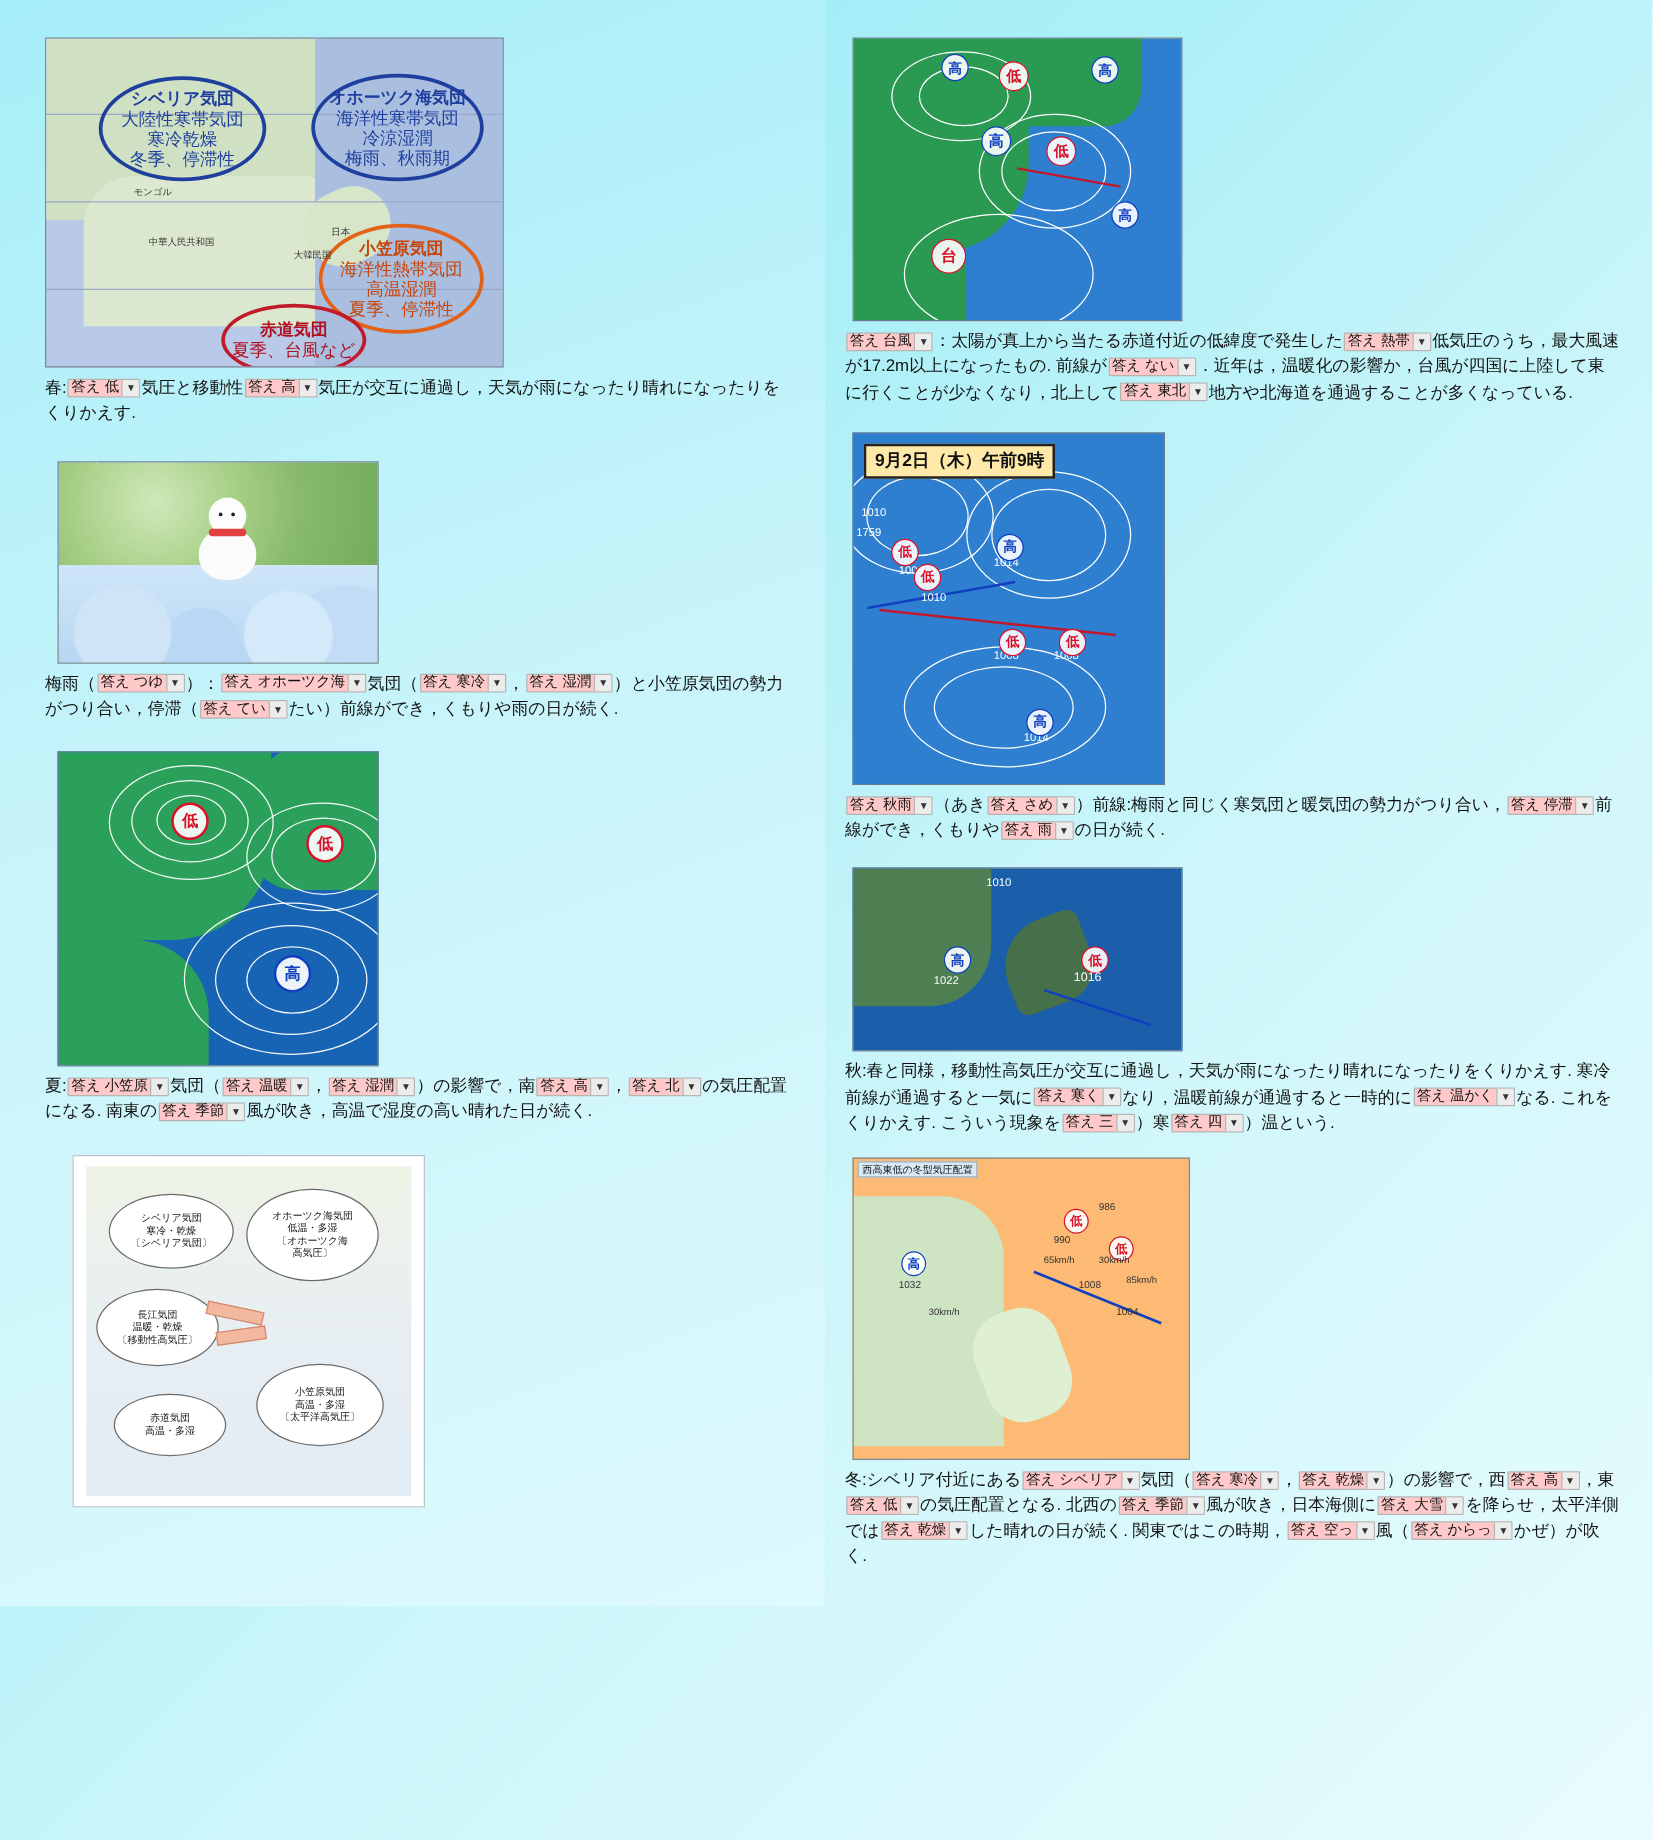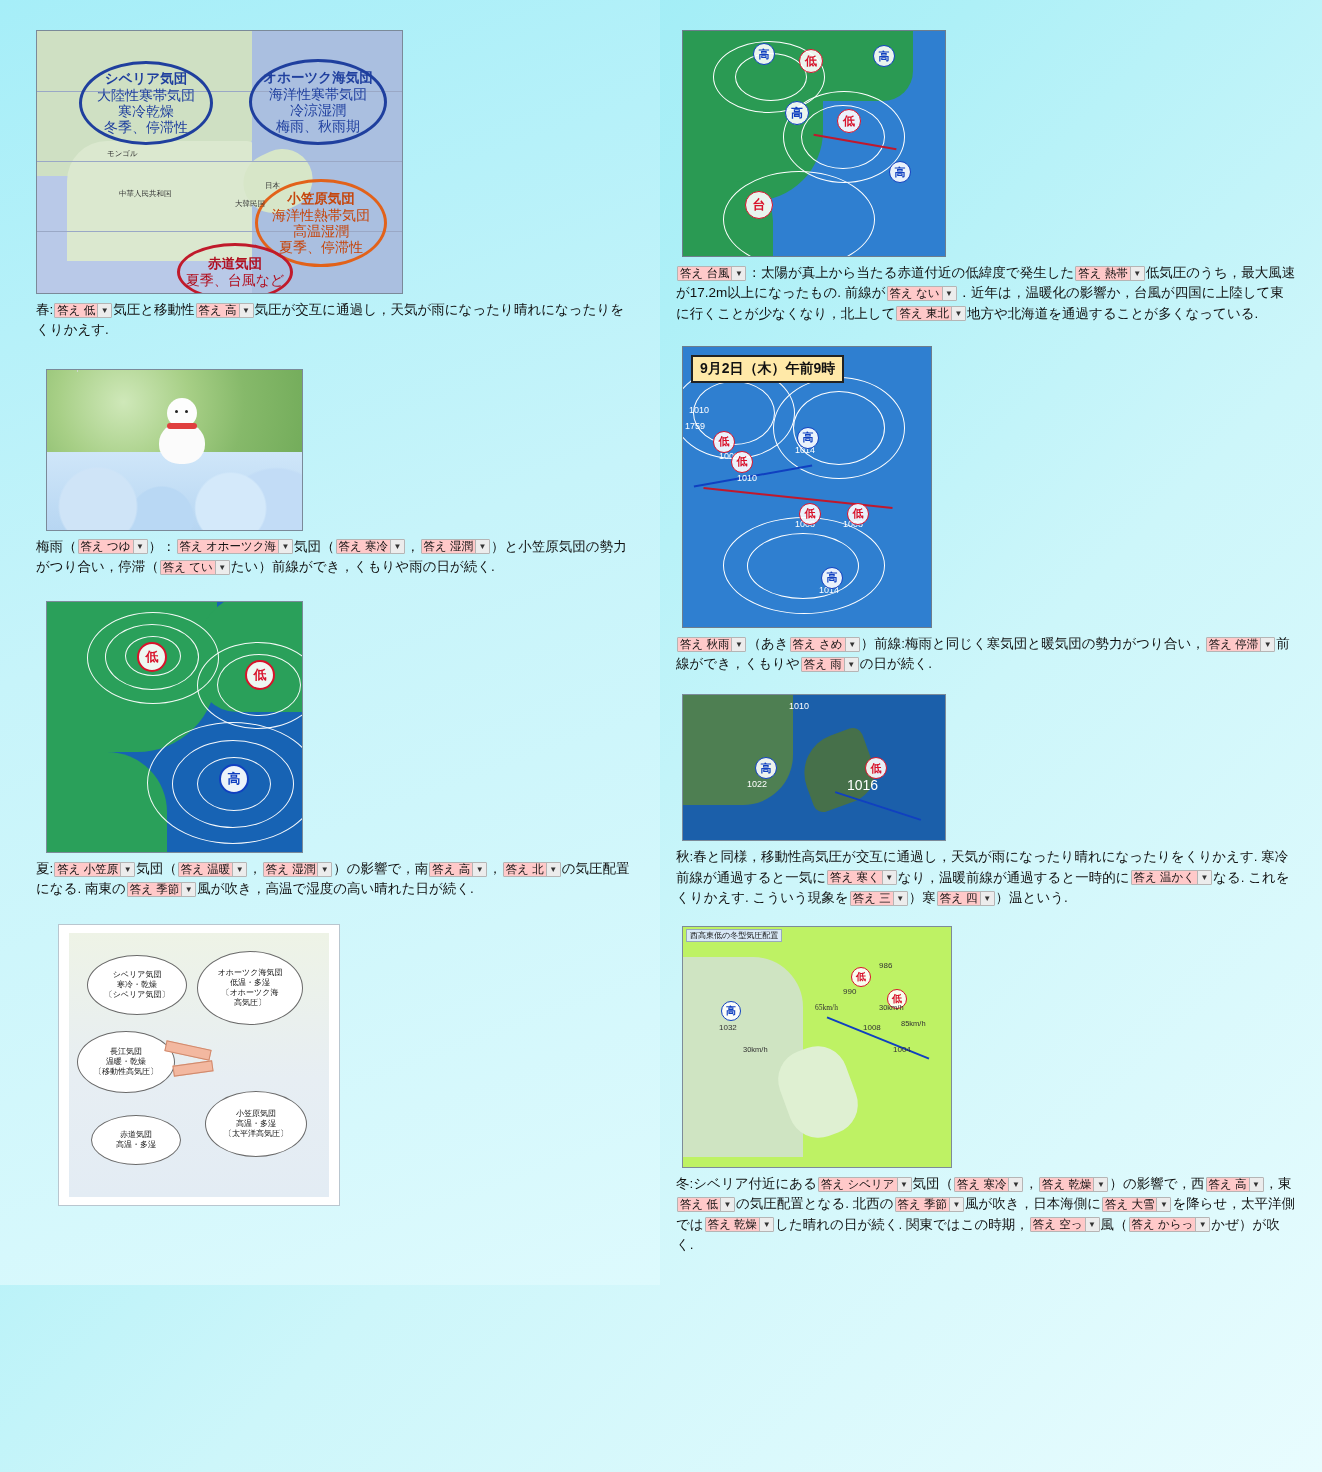--- a/index.html
+++ b/index.html
@@ -122,21 +122,21 @@
     font-weight:bold;
   }
   .badge.b{border-color:#1040c0;color:#1040c0;}
   .datebox{
     position:absolute;left:8px;top:8px;background:#ffe9a8;border:2px solid #222;
     font-weight:bold;font-size:14px;padding:3px 7px;color:#111;
   }
   .front{position:absolute;height:2px;background:#c0182c;}
   .fig-sat{width:255px;height:145px;position:relative;overflow:hidden;background:#1b5faa;}
   .fig-sat .l{position:absolute;background:#4b7c4f;}
-  .fig-winter{width:255px;height:240px;background:#bef264;border:1px solid #7d8b99;position:relative;overflow:hidden;}
+  .fig-winter{width:255px;height:240px;background:#fdba74;border:1px solid #7d8b99;position:relative;overflow:hidden;}
   .fig-winter .gl{position:absolute;background:#cfe4c2;}
   .titlebar{position:absolute;left:3px;top:2px;font-size:8px;background:#d9e9f6;border:1px solid #9ab;padding:0 3px;}
 </style>
 </head>
 <body>
 
 <div class="left-pane"></div>
 
 <div class="col col-left">
 
@@ -327,21 +327,21 @@
   <div class="block" style="margin-top:20px;">
     <div class="fig-sat figure" style="width:262px;height:145px;margin-left:6px;">
       <div class="l" style="left:-10px;top:-10px;width:120px;height:120px;background:#4e7f52;border-radius:0 0 50px 0;"></div>
       <div class="l" style="left:120px;top:40px;width:70px;height:70px;background:#46704a;border-radius:40px 10px 30px 10px;transform:rotate(-20deg);"></div>
       <div class="iso2" style="left:20px;top:-20px;width:150px;height:100px;"></div>
       <div class="iso2" style="left:120px;top:40px;width:130px;height:95px;"></div>
       <div class="badge b" style="left:72px;top:62px;width:20px;height:20px;font-size:11px;">高</div>
       <div class="badge" style="left:182px;top:62px;width:20px;height:20px;font-size:11px;">低</div>
       <div style="position:absolute;left:106px;top:6px;color:#fff;font-size:9px;">1010</div>
       <div style="position:absolute;left:64px;top:84px;color:#fff;font-size:9px;">1022</div>
-      <div style="position:absolute;left:164px;top:82px;color:#fff;font-size:14px;">1016</div>
+      <div style="position:absolute;left:176px;top:82px;color:#fff;font-size:10px;">1016</div>
       <div class="front" style="left:150px;top:110px;width:90px;background:#1040c0;transform:rotate(18deg);"></div>
     </div>
 
     <div class="para">
       <span>秋:春と同様，移動性高気圧が交互に通過し，天気が雨になったり晴れになったりをくりかえす. 寒冷前線が通過すると一気に</span><span class="ans"><span class="cap">答え 寒く</span><span class="arrow">▼</span></span><span>なり，温暖前線が通過すると一時的に</span><span class="ans"><span class="cap">答え 温かく</span><span class="arrow">▼</span></span><span>なる. これをくりかえす. こういう現象を</span><span class="ans"><span class="cap">答え 三</span><span class="arrow">▼</span></span><span>）寒</span><span class="ans"><span class="cap">答え 四</span><span class="arrow">▼</span></span><span>）温という.</span>
     </div>
   </div>
 
   <div class="block" style="margin-top:18px;">
     <div class="fig-winter" style="margin-left:6px;width:268px;height:240px;">
@@ -354,21 +354,21 @@
       <div class="iso2" style="left:148px;top:34px;width:84px;height:62px;border-color:#666;"></div>
       <div class="front" style="left:140px;top:110px;width:110px;background:#1040c0;transform:rotate(22deg);"></div>
       <div class="badge b" style="left:38px;top:74px;width:18px;height:18px;font-size:10px;">高</div>
       <div class="badge" style="left:168px;top:40px;width:18px;height:18px;font-size:10px;">低</div>
       <div class="badge" style="left:204px;top:62px;width:18px;height:18px;font-size:10px;">低</div>
       <div style="position:absolute;left:36px;top:96px;font-size:8px;color:#333;">1032</div>
       <div style="position:absolute;left:160px;top:60px;font-size:8px;color:#333;">990</div>
       <div style="position:absolute;left:196px;top:34px;font-size:8px;color:#333;">986</div>
       <div style="position:absolute;left:210px;top:118px;font-size:8px;color:#333;">1004</div>
       <div style="position:absolute;left:180px;top:96px;font-size:8px;color:#333;">1008</div>
-      <div style="position:absolute;left:132px;top:76px;font-size:7.5px;color:#333;font-family:Liberation Serif, serif;">65km/h</div>
+      <div style="position:absolute;left:152px;top:76px;font-size:7.5px;color:#333;">65km/h</div>
       <div style="position:absolute;left:60px;top:118px;font-size:7.5px;color:#333;">30km/h</div>
       <div style="position:absolute;left:196px;top:76px;font-size:7.5px;color:#333;">30km/h</div>
       <div style="position:absolute;left:218px;top:92px;font-size:7.5px;color:#333;">85km/h</div>
     </div>
 
     <div class="para">
       <span>冬:シベリア付近にある</span><span class="ans"><span class="cap">答え シベリア</span><span class="arrow">▼</span></span><span>気団（</span><span class="ans"><span class="cap">答え 寒冷</span><span class="arrow">▼</span></span><span>，</span><span class="ans"><span class="cap">答え 乾燥</span><span class="arrow">▼</span></span><span>）の影響で，西</span><span class="ans"><span class="cap">答え 高</span><span class="arrow">▼</span></span><span>，東</span><span class="ans"><span class="cap">答え 低</span><span class="arrow">▼</span></span><span>の気圧配置となる. 北西の</span><span class="ans"><span class="cap">答え 季節</span><span class="arrow">▼</span></span><span>風が吹き，日本海側に</span><span class="ans"><span class="cap">答え 大雪</span><span class="arrow">▼</span></span><span>を降らせ，太平洋側では</span><span class="ans"><span class="cap">答え 乾燥</span><span class="arrow">▼</span></span><span>した晴れの日が続く. 関東ではこの時期，</span><span class="ans"><span class="cap">答え 空っ</span><span class="arrow">▼</span></span><span>風（</span><span class="ans"><span class="cap">答え からっ</span><span class="arrow">▼</span></span><span>かぜ）が吹く.</span>
     </div>
   </div>
 </div>

